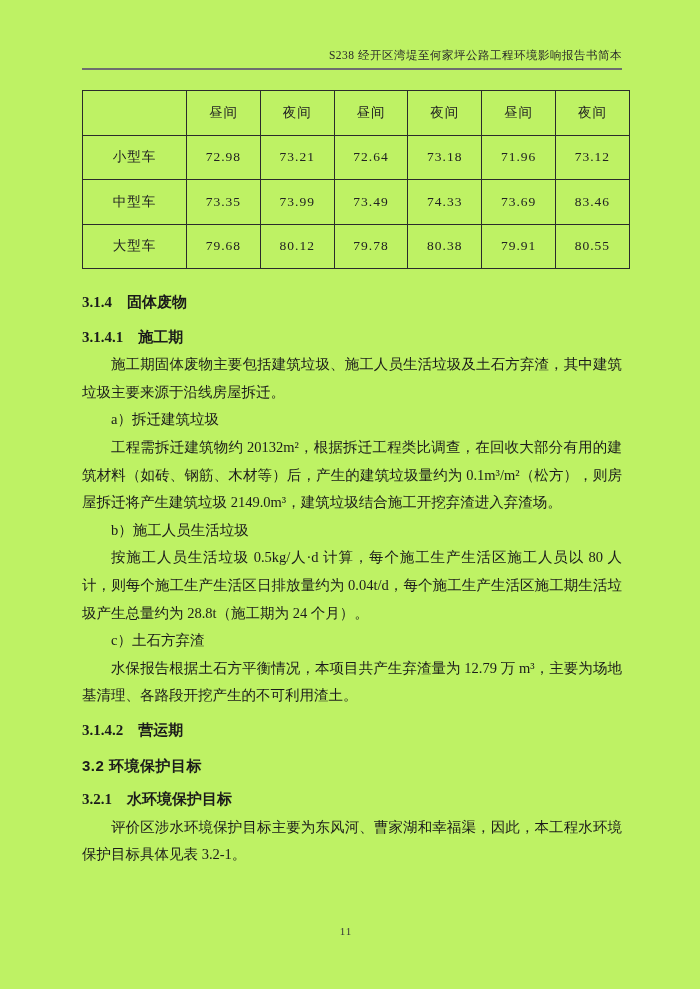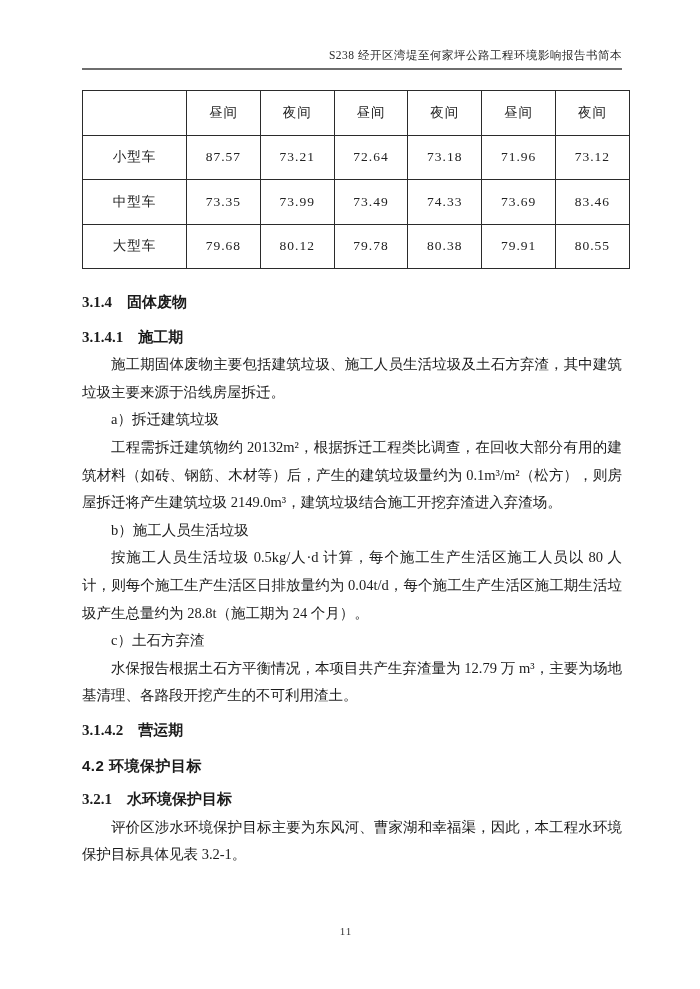--- a/index.html
+++ b/index.html
@@ -6,21 +6,21 @@
     margin: 0;
     padding: 0;
     background: #e8e8e8;
     font-family: "Liberation Serif", "DejaVu Serif", serif;
   }
   .page {
     position: relative;
     width: 700px;
     height: 989px;
     margin: 0 auto;
-    background: #ffffff;
+    background: #bef264;
     color: #1e1e1e;
     overflow: hidden;
     box-sizing: border-box;
     padding: 48px 78px 0 82px;
   }
   
   .page-header {
     text-align: right;
     font-size: 11.5px;
     line-height: 15px;
@@ -112,21 +112,21 @@
         <th>夜间</th>
         <th>昼间</th>
         <th>夜间</th>
         <th>昼间</th>
         <th>夜间</th>
       </tr>
     </thead>
     <tbody>
       <tr>
         <td>小型车</td>
-        <td>87.57</td>
+        <td>72.98</td>
         <td>73.21</td>
         <td>72.64</td>
         <td>73.18</td>
         <td>71.96</td>
         <td>73.12</td>
       </tr>
       <tr>
         <td>中型车</td>
         <td>73.35</td>
         <td>73.99</td>
@@ -151,21 +151,21 @@
     <h3 class="h-sub">3.1.4　固体废物</h3>
     <h4 class="h-sub">3.1.4.1　施工期</h4>
     <p>施工期固体废物主要包括建筑垃圾、施工人员生活垃圾及土石方弃渣，其中建筑垃圾主要来源于沿线房屋拆迁。</p>
     <p>a）拆迁建筑垃圾</p>
     <p>工程需拆迁建筑物约 20132m²，根据拆迁工程类比调查，在回收大部分有用的建筑材料（如砖、钢筋、木材等）后，产生的建筑垃圾量约为 0.1m³/m²（松方），则房屋拆迁将产生建筑垃圾 2149.0m³，建筑垃圾结合施工开挖弃渣进入弃渣场。</p>
     <p>b）施工人员生活垃圾</p>
     <p>按施工人员生活垃圾 0.5kg/人·d 计算，每个施工生产生活区施工人员以 80 人计，则每个施工生产生活区日排放量约为 0.04t/d，每个施工生产生活区施工期生活垃圾产生总量约为 28.8t（施工期为 24 个月）。</p>
     <p>c）土石方弃渣</p>
     <p>水保报告根据土石方平衡情况，本项目共产生弃渣量为 12.79 万 m³，主要为场地基清理、各路段开挖产生的不可利用渣土。</p>
     <h4 class="h-sub">3.1.4.2　营运期</h4>
-    <h2 class="h-main">4.2 环境保护目标</h2>
+    <h2 class="h-main">3.2 环境保护目标</h2>
     <h4 class="h-sub">3.2.1　水环境保护目标</h4>
     <p>评价区涉水环境保护目标主要为东风河、曹家湖和幸福渠，因此，本工程水环境保护目标具体见表 3.2-1。</p>
   </div>
 
   <div class="page-footer">
     <span>11</span>
   </div>
 
 </div>
 

